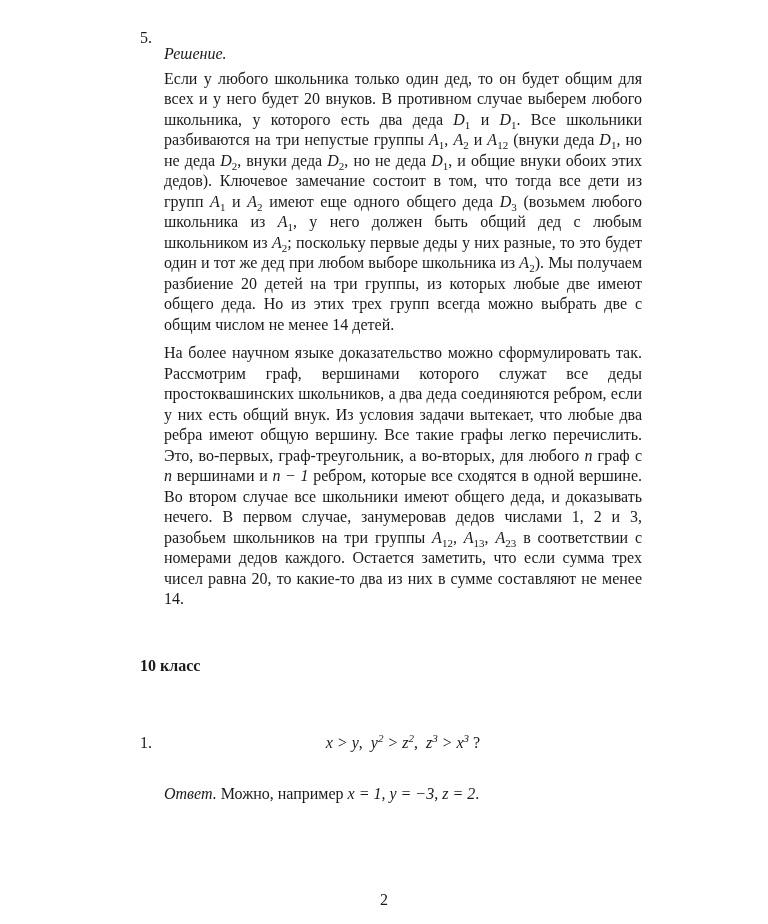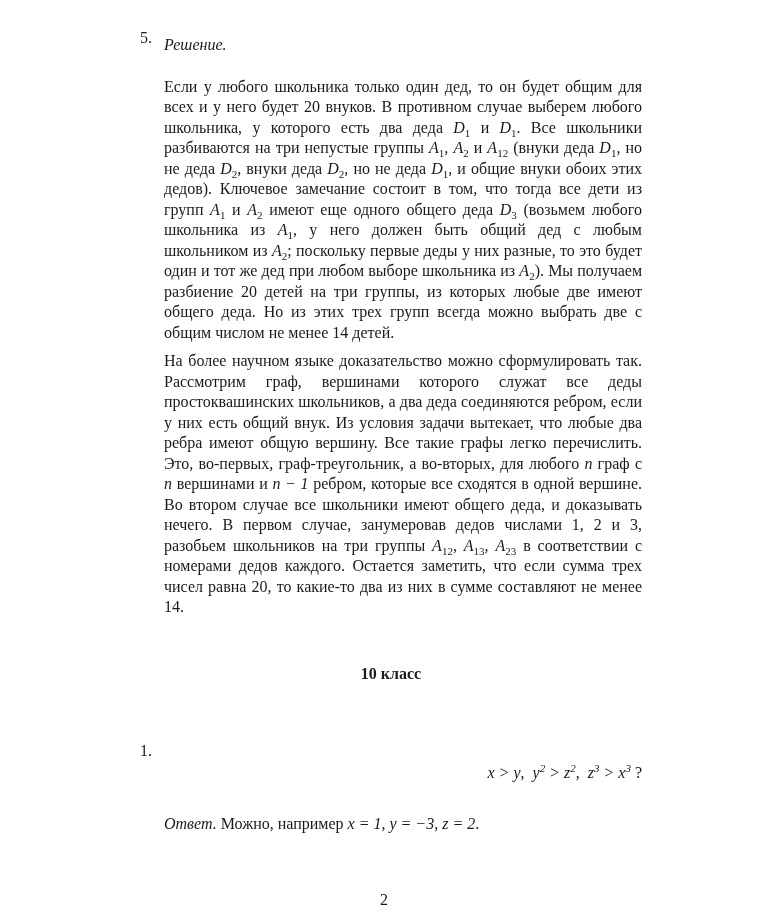--- a/index.html
+++ b/index.html
@@ -32,41 +32,40 @@
     width: 24px;
   }
   .item .body {
     flex: 1;
   }
   p {
     margin: 0;
     text-align: justify;
   }
   .solution-label {
-    margin-top: 7px;
+    margin-top: 16px;
     text-align: left;
   }
   .solution-par-1 {
-    margin-top: 21px;
+    margin-top: 4px;
     font-family: Liberation Serif, serif;
   }
   .solution-par-2 {
     margin-top: 8px;
   }
   .section-heading {
     margin-top: 46px;
-    text-align: center;
+    text-align: left;
     font-weight: bold;
   }
   .problem-1-wrap {
     margin-top: 57px;
   }
   .equation {
-    text-align: right;
-    margin-top: 22px;
+    text-align: center;
   }
   .answer {
     margin-top: 30px;
     text-align: left;
   }
   .math {
     font-style: italic;
   }
   sub, sup {
     line-height: 0;

